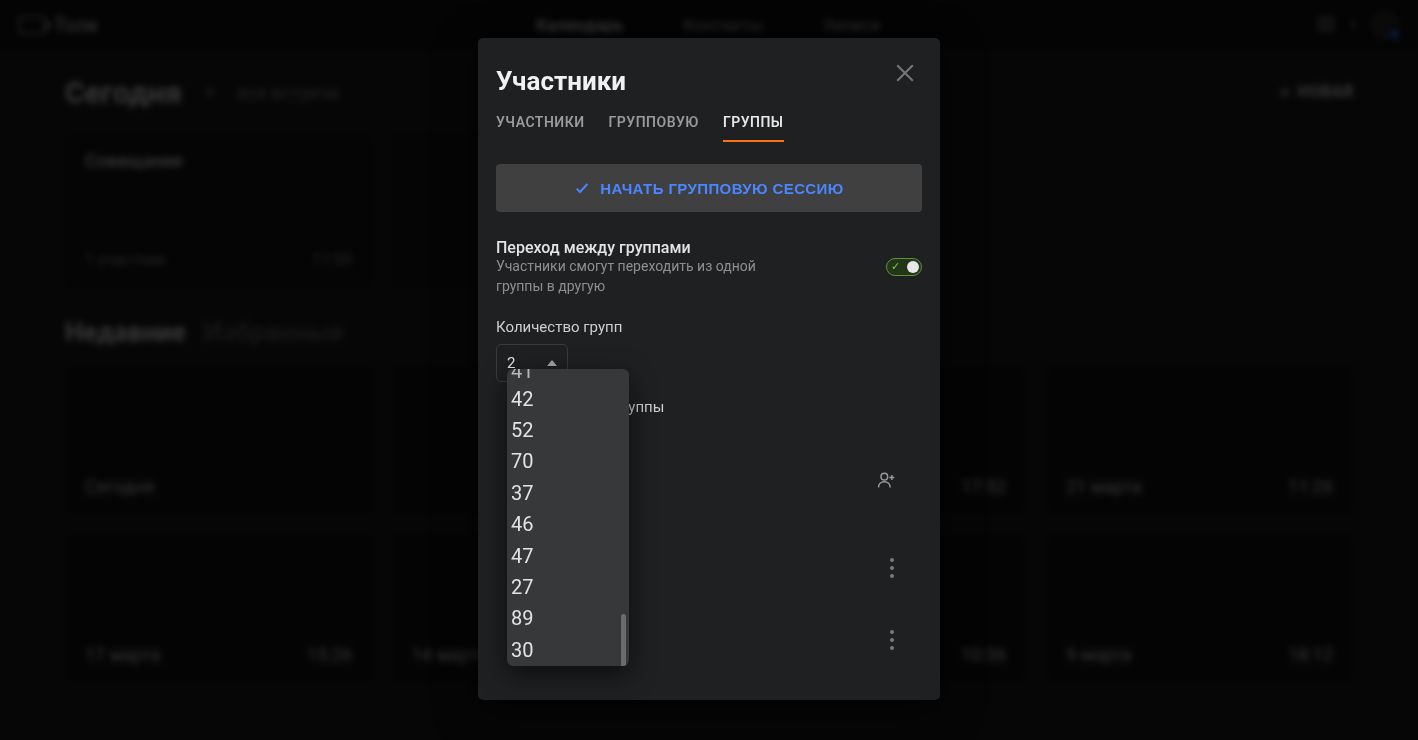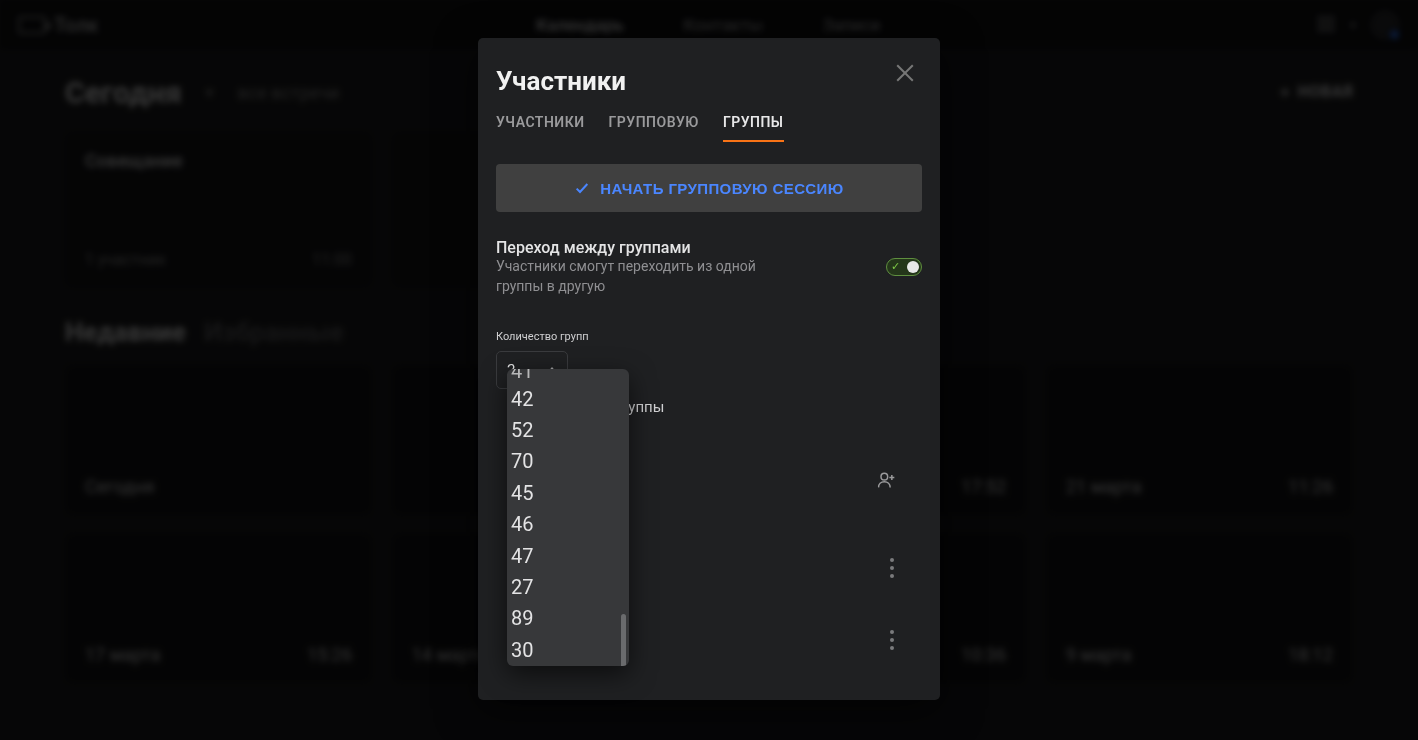--- a/index.html
+++ b/index.html
@@ -45,21 +45,21 @@
   .tabs span { color:#9a9a9c; padding-bottom:10px; cursor:pointer; font-weight:600; }
   .tabs span.active { color:#E7E7E8; border-bottom:2px solid #f97316; }
   .start-btn { margin-top:22px; height:48px; width:100%; background:#404040; border:none; border-radius:4px; display:flex; align-items:center; justify-content:center; gap:10px; color:#4a86ff; font-size:15px; font-weight:600; letter-spacing:.4px; cursor:pointer; }
   .check-ic { width:16px; height:16px; color:#4a86ff; }
   .setting { margin-top:26px; display:flex; justify-content:space-between; align-items:center; gap:20px; }
   .setting .lbl { font-size:16px; color:#E4E4E5; font-weight:500; }
   .setting .desc { font-size:14px; color:#8F8F92; line-height:1.4; max-width:300px; }
   .toggle { width:36px; height:18px; border:1px solid #5F8F3F; border-radius:10px; background:#24361A; position:relative; flex:none; }
   .toggle::after{content:"";position:absolute;right:2px;top:2px;width:12px;height:12px;border-radius:50%;background:#E8E8E8;}
   .toggle .tick{position:absolute;left:4px;top:1px;font-size:11px;color:#7FCB47;}
-  .count-lbl { margin-top:34px; font-size:11px; color:#CFCFD1; }
+  .count-lbl { margin-top:22px; font-size:15px; color:#CFCFD1; }
   .select { margin-top:8px; width:72px; height:38px; border:1px solid #3A3B3E; border-radius:5px; display:flex; align-items:center; justify-content:space-between; padding:0 10px; font-size:15px; color:#E6E6E7; cursor:pointer; background:#1F2022; }
   .select .chev-up { width:0;height:0;border-left:5px solid transparent;border-right:5px solid transparent;border-bottom:6px solid #A8A8AA; }
   .groups-lbl { position:absolute; left:620px; top:398px; font-size:15px; color:#CFCFD1; pointer-events:none; }
   
   .dropdown { position:absolute; left:507px; top:369px; width:122px; background:#37383A; border-radius:6px; box-shadow:0 8px 26px rgba(0,0,0,.6); overflow:hidden; }
   .dd-inner { position:relative; padding:0; }
   .dd-item { height:31.4px; display:flex; align-items:center; padding:0 4px; font-size:20px; color:#E3E3E4; cursor:pointer; }
   .dd-item.cut { height:14px; align-items:flex-end; padding-bottom:0; color:#B7B7B8; }
   .dd-scroll { position:absolute; right:3px; top:245px; width:5px; height:55px; background:#6A6B6D; border-radius:3px; }
   .user-ic { position:absolute; right:44px; top:462px; width:18px; height:18px; border:1.5px solid #9a9a9c; border-radius:50% 50% 40% 40%; }
@@ -221,21 +221,21 @@
 </div>
 
 <span class="groups-lbl">руппы</span>
 
 <div class="dropdown">
   <div class="dd-inner">
     <div class="dd-item cut">41</div>
     <div class="dd-item">42</div>
     <div class="dd-item">52</div>
     <div class="dd-item">70</div>
-    <div class="dd-item">45</div>
+    <div class="dd-item">37</div>
     <div class="dd-item">46</div>
     <div class="dd-item">47</div>
     <div class="dd-item">27</div>
     <div class="dd-item">89</div>
     <div class="dd-item">30</div>
     <div class="dd-scroll"></div>
   </div>
 </div>
 
 </body></html>

